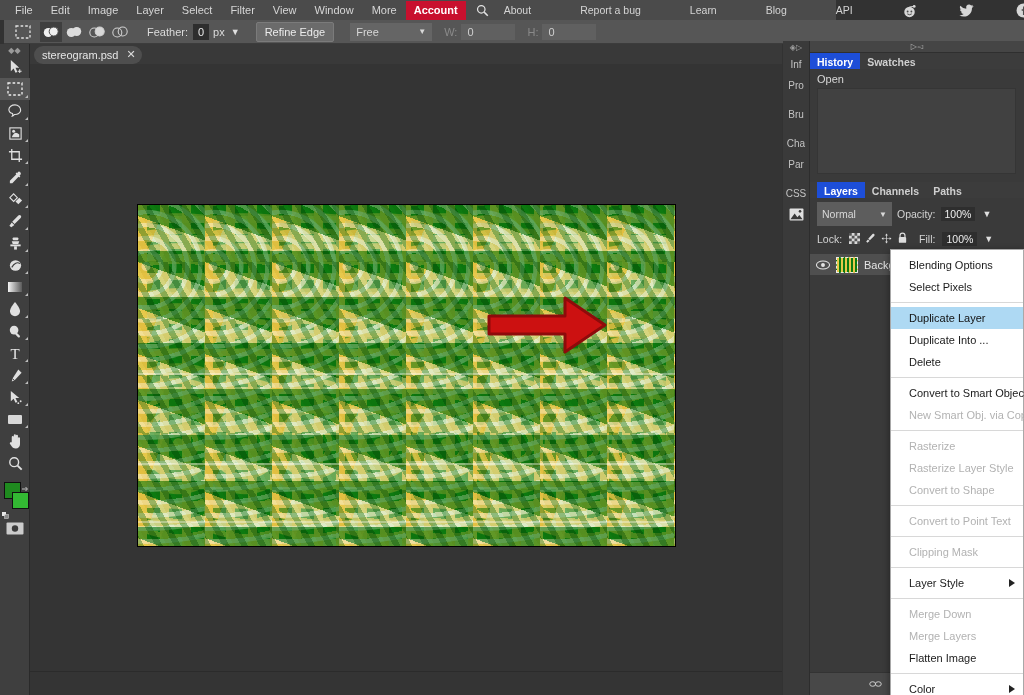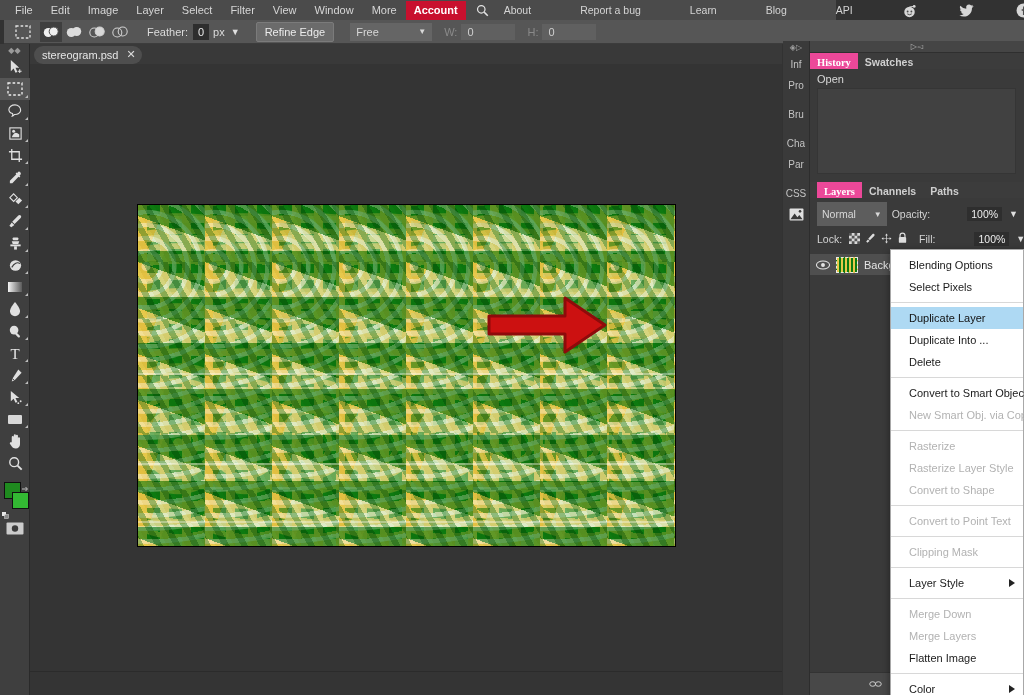--- a/index.html
+++ b/index.html
@@ -130,34 +130,34 @@
   .rightpanel {
     position: absolute; left: 810px; top: 41px; width: 214px; height: 654px;
     background: #3a3a3a;
   }
   .panel-grip { height: 12px; background: #454545; display:flex; align-items:center; justify-content:center; color:#b4b4b4; font-size:8px; border-bottom: 1px solid #2f2f2f;}
   .panel-tabs { display: flex; background: #3c3c3c; height: 16px; align-items: stretch; }
   .ptab {
     color: #cfcfcf; font-size: 10.5px; padding: 2px 7px 0 7px; font-weight: bold;
     display: flex; align-items: center;
   }
-  .ptab.active { background: #ec4899; color: #ffffff; font-family: Liberation Serif, serif; }
+  .ptab.active { background: #1d4ed8; color: #ffffff; }
   .history-body { background: #3a3a3a; padding: 2px 0 0 0; }
   .history-item { color: #d8d8d8; font-size: 11px; padding: 2px 0 3px 7px; }
   .history-blank { margin: 0 8px 0 7px; height: 86px; background: #414141; border: 1px solid #353535; }
 
   .layers-header { margin-top: 8px; }
   .layers-tabs { display: flex; background: #3c3c3c; height: 16px; padding-left: 7px; }
   .blendrow { display: flex; align-items: center; padding: 4px 6px 2px 7px; gap: 5px; }
   .blend-select {
     background: #5d5d5d; color: #d8d8d8; font-size: 10.5px; width: 75px;
     padding: 6px 5px; display: flex; align-items: center; justify-content: space-between;
   }
   .opa-label { color: #d3d3d3; font-size: 10.5px; }
-  .opa-val { background: #2e2e2e; color: #ededed; font-size: 10.5px; padding: 1px 4px; margin-left: 32px; }
+  .opa-val { background: #2e2e2e; color: #ededed; font-size: 10.5px; padding: 1px 4px; }
   .lockrow { display: flex; align-items: center; padding: 2px 6px 3px 7px; gap: 5px; }
   .lock-label { color: #d3d3d3; font-size: 10.5px; margin-right: 2px; }
   .layer-row {
     display: flex; align-items: center; gap: 6px;
     background: #4f4f4f; margin: 2px 0 0 0; padding: 2px 6px; height: 22px;
     border-top: 1px solid #3a3a3a;
   }
   .layer-thumb {
     width: 22px; height: 16px; background: #1f8a1f;
     border: 1px dashed #e8e8e8; position: relative; overflow: hidden;

